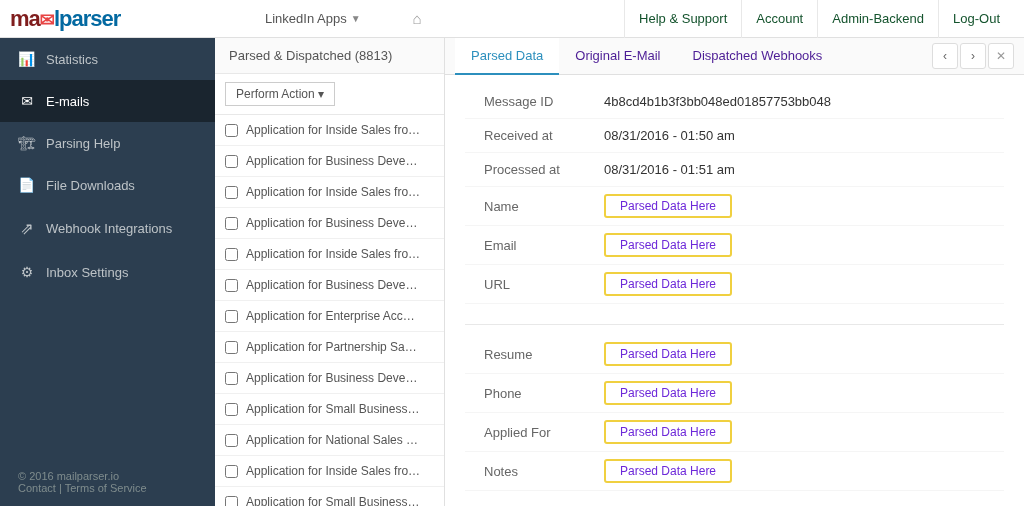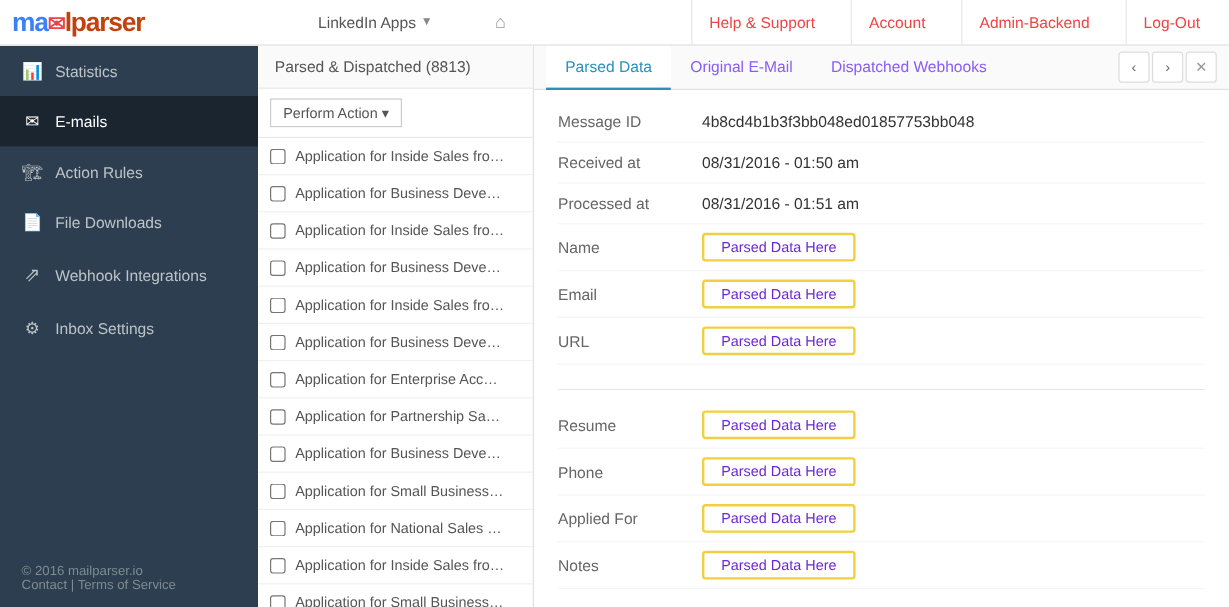--- a/index.html
+++ b/index.html
@@ -55,24 +55,23 @@
       display: flex;
       align-items: center;
       gap: 0;
     }
     .nav-right-item {
       padding: 0 14px;
       height: 38px;
       display: flex;
       align-items: center;
       cursor: pointer;
-      color: #ef4444;
+      color: #14532d;
       font-size: 13px;
       border-left: 1px solid #e8e8e8;
-      margin-left: 16px;
     }
 
     
     .main-layout {
       display: flex;
       flex: 1;
       overflow: hidden;
     }
 
     
@@ -178,21 +177,21 @@
       align-items: center;
       border-bottom: 1px solid #e0e0e0;
       padding: 0 10px;
       flex-shrink: 0;
       background: #fafafa;
     }
     .detail-tab {
       padding: 10px 16px;
       cursor: pointer;
       font-size: 13px;
-      color: #8b5cf6;
+      color: #4c1d95;
       border-bottom: 2px solid transparent;
       margin-bottom: -1px;
     }
     .detail-tab.active {
       color: #2c8fbd;
       border-bottom: 2px solid #2c8fbd;
       background: #fff;
     }
     .tab-nav-btns {
       margin-left: auto;
@@ -229,20 +228,21 @@
       align-items: center;
       padding: 7px 0;
       border-bottom: 1px solid #f5f5f5;
       min-height: 34px;
     }
     .detail-label {
       width: 120px;
       font-size: 13px;
       color: #666;
       flex-shrink: 0;
+      margin-left: 19px;
     }
     .detail-value {
       font-size: 13px;
       color: #333;
       flex: 1;
     }
     .parsed-data-badge {
       background: #fff;
       border: 2px solid #f0d040;
       border-radius: 3px;
@@ -256,21 +256,21 @@
       background: #e8e8e8;
       margin: 10px 0;
     }
   </style>
 </head>
 <body>
 
 <div class="top-nav">
   <div class="logo-area">
     <span class="logo-text">
-      <span style="color:#3b82f6">ma</span><span style="color:#e84545;font-size:18px">✉</span><span style="color:#c2410c">lparser</span>
+      <span style="color:#7f1d1d">ma</span><span style="color:#e84545;font-size:18px">✉</span><span style="color:#0369a1">lparser</span>
     </span>
   </div>
   <div class="nav-center">
     <div class="nav-dropdown">
       <span>LinkedIn Apps</span>
       <span class="chevron">▼</span>
     </div>
     <div class="home-icon-btn">
       <span>⌂</span>
     </div>
@@ -289,21 +289,21 @@
     <div class="sidebar-item">
       <span class="icon">📊</span>
       <span>Statistics</span>
     </div>
     <div class="sidebar-item active">
       <span class="icon">✉</span>
       <span>E-mails</span>
     </div>
     <div class="sidebar-item">
       <span class="icon">🏗</span>
-      <span>Action Rules</span>
+      <span>Parsing Help</span>
     </div>
     <div class="sidebar-item">
       <span class="icon">📄</span>
       <span>File Downloads</span>
     </div>
     <div class="sidebar-item">
       <span class="icon" style="font-size:16px">⇗</span>
       <span>Webhook Integrations</span>
     </div>
     <div class="sidebar-item">

